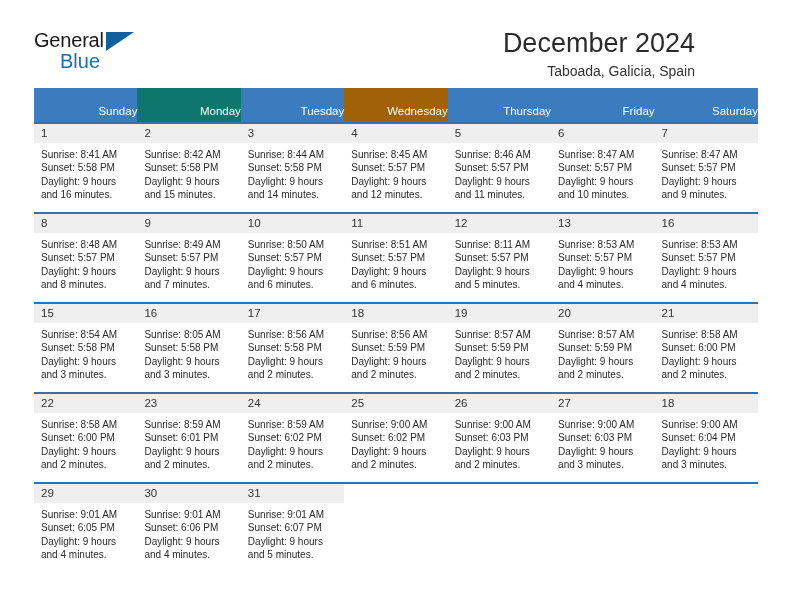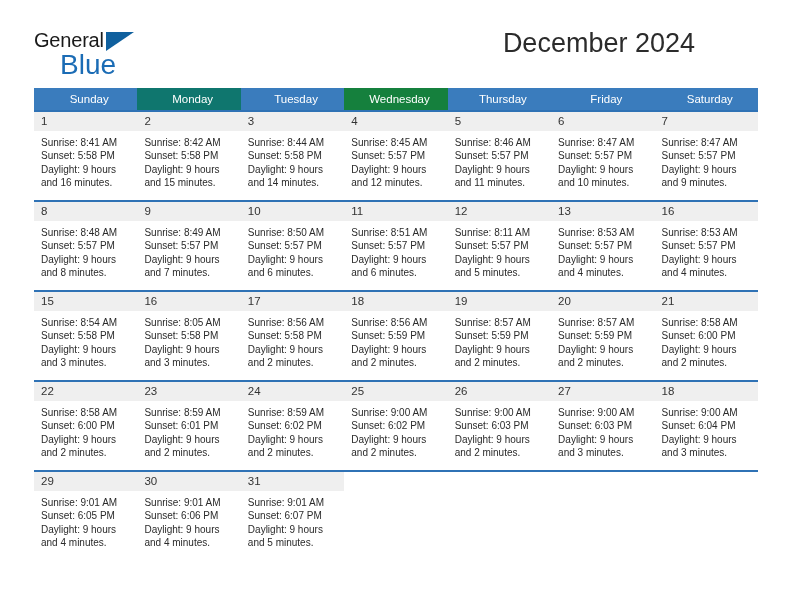--- a/index.html
+++ b/index.html
@@ -38,21 +38,21 @@
     padding-top: 2px;
   }
   .brand-general {
     font-size: 20px;
     letter-spacing: -0.2px;
     color: #1a1a1a;
     line-height: 1;
     display: block;
   }
   .brand-blue {
-    font-size: 28px;
+    font-size: 20px;
     color: #1b6cb5;
     line-height: 1;
     display: block;
     margin-left: 26px;
     margin-top: 1px;
   }
   .brand-tri {
     position: absolute;
     left: 72px;
     top: 4px;
@@ -90,22 +90,22 @@
   table.cal {
     border-collapse: collapse;
     table-layout: fixed;
     width: 724px;
   }
   table.cal th {
     background: #3a7cbd;
     color: #ffffff;
     font-size: 11.5px;
     font-weight: normal;
-    text-align: center;
-    padding: 5px 0 5px 7px;
+    text-align: right;
+    padding: 17px 0 5px 7px;
     height: 21px;
     border: none;
   }
   td.daycell {
     vertical-align: top;
     padding: 0;
     height: 90px;
     border: none;
     border-top: 2px solid #2f72b5;
     background: #ffffff;
@@ -135,32 +135,33 @@
   <div class="top-bar">
 
     <div class="brand">
       <span class="brand-general">General</span>
       <span class="brand-tri" style="border-left-color: rgb(16, 96, 158);"></span>
       <span class="brand-blue">Blue</span>
     </div>
 
     <div class="title-group">
       <div class="cal-title">December 2024</div>
+      <div class="cal-subtitle">Taboada, Galicia, Spain</div>
     </div>
 
   </div>
 
   <div class="calendar">
     <table class="cal">
       <thead>
         <tr>
           <th style="background: rgb(58, 124, 189);">Sunday</th>
           <th style="background: #0f766e;">Monday</th>
           <th style="background: rgb(58, 124, 189);">Tuesday</th>
-          <th style="background: #15803d;">Wednesday</th>
+          <th style="background: #a16207;">Wednesday</th>
           <th style="background: rgb(58, 124, 189);">Thursday</th>
           <th style="background: rgb(58, 124, 189);">Friday</th>
           <th style="background: rgb(58, 124, 189);">Saturday</th>
         </tr>
       </thead>
       <tbody id="cal-body">
           <tr>
             <td class="daycell" style="border-top-color: rgb(47, 114, 181);">
               <div class="daynum-band">1</div>
               <div class="cellbody">

